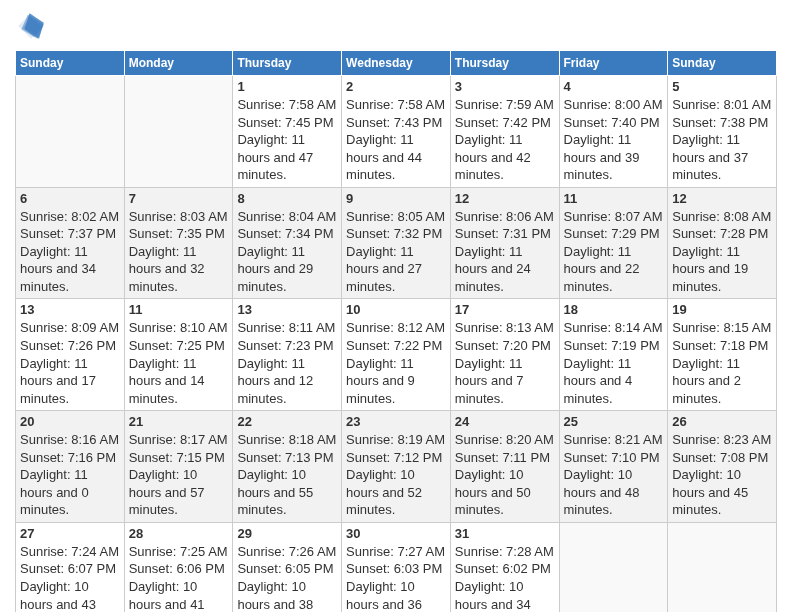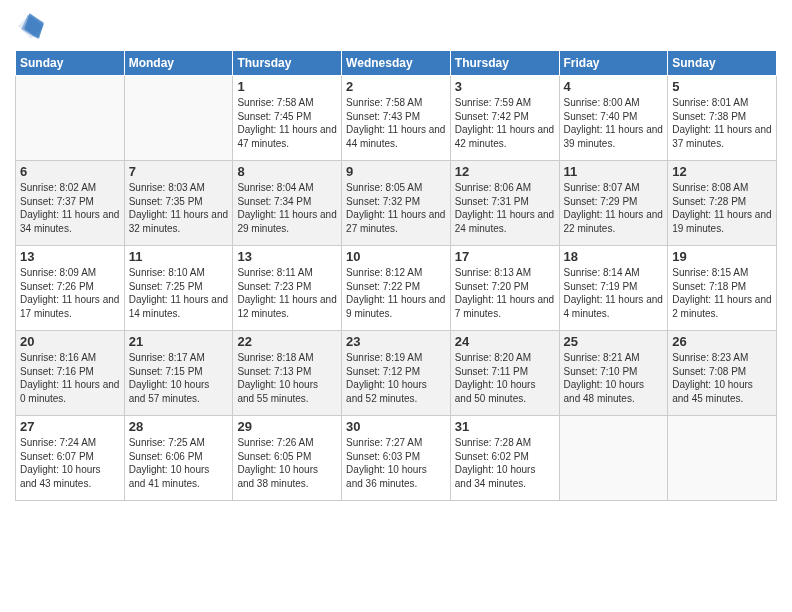--- a/index.html
+++ b/index.html
@@ -85,21 +85,21 @@
     .calendar td.empty {
       background: #f9f9f9;
     }
     .day-num {
       font-size: 13px;
       font-weight: bold;
       margin-bottom: 2px;
       display: block;
     }
     .cell-text {
-      font-size: 10px;
+      font-size: 13px;
       line-height: 1.35;
       color: #333;
     }
     .row-shade td {
       background: #f2f2f2;
     }
   </style>
 </head>
 <body>
 

